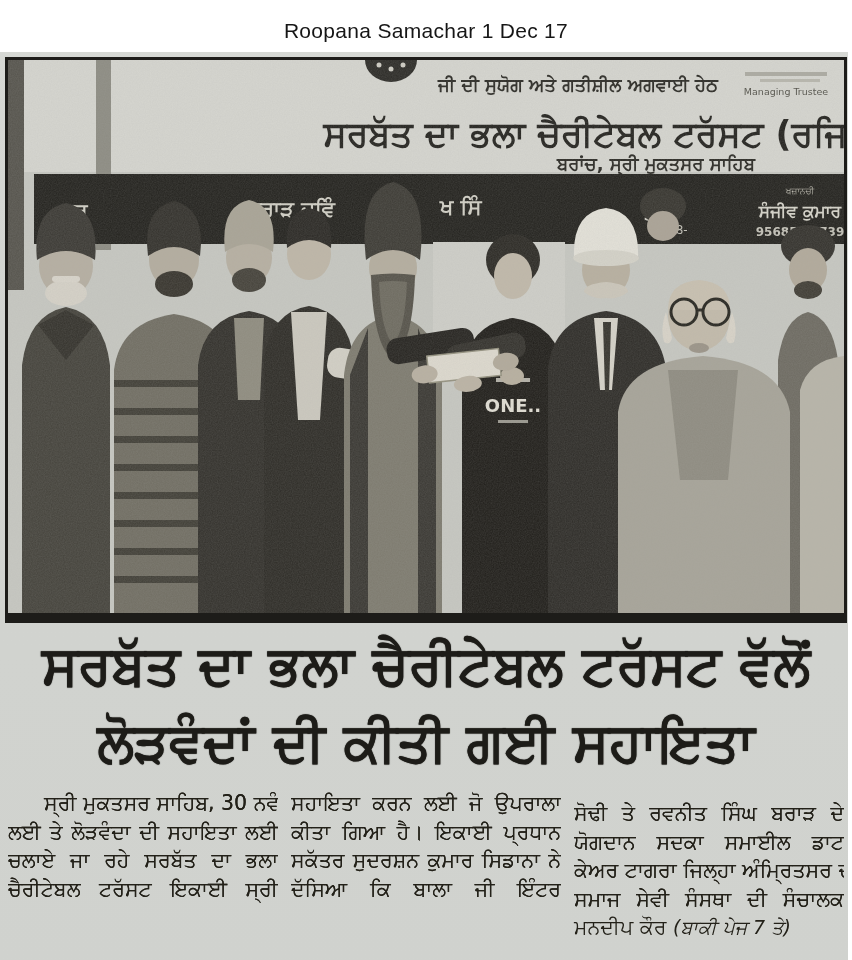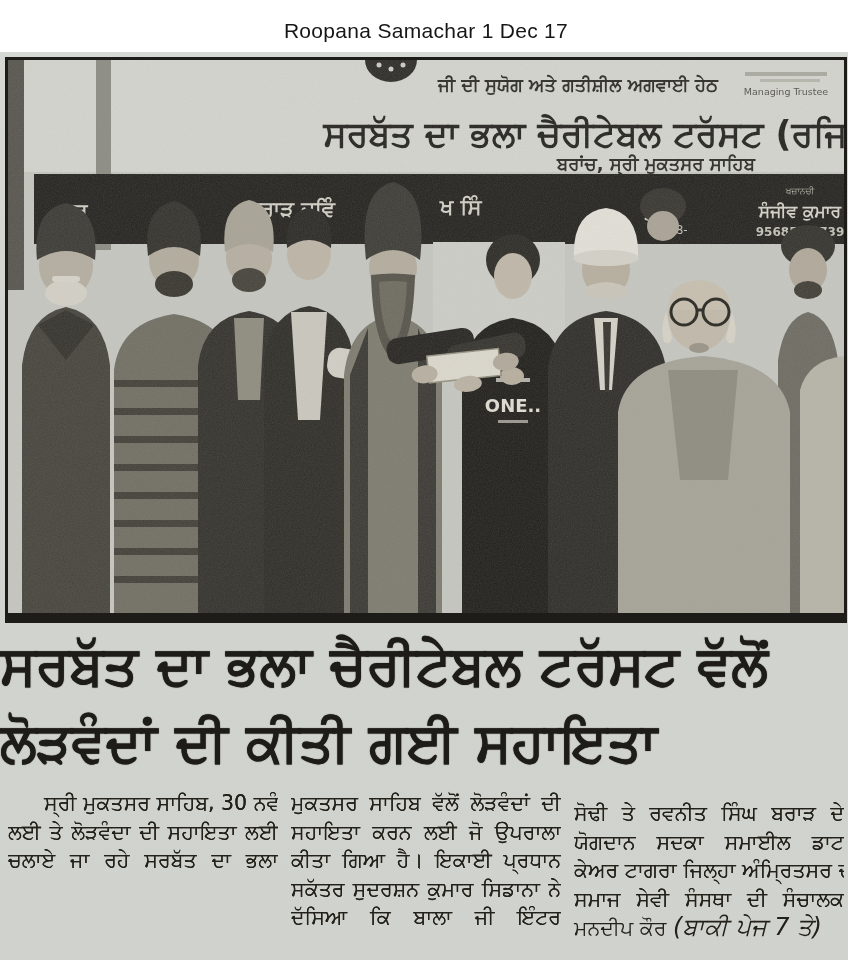--- a/index.html
+++ b/index.html
@@ -9,33 +9,33 @@
   .top-strip{position:absolute;top:0;left:0;width:852px;height:40px;background:#ffffff;}
   .page-title{position:absolute;top:7px;left:0;width:100%;text-align:center;
         font-family:"Liberation Sans",sans-serif;font-size:21px;color:#161616;letter-spacing:.3px;}
   
   .clipping{position:absolute;top:40px;left:0;width:852px;height:920px;background:#d3d5d1;
         background-image:linear-gradient(180deg,#d6d8d4 0%,#d2d4d0 30%,#d0d2ce 100%);}
   .photo{position:absolute;top:8px;left:8px;width:836px;height:560px;background:#c9cac4;
         outline:3px solid #1d1c19;}
   .photo svg{display:block;width:836px;height:560px;}
   
-  .headline{position:absolute;top:575px;left:0;width:852px;text-align:left;color:#1d1c18;}
+  .headline{position:absolute;top:575px;left:0;width:852px;text-align:center;color:#1d1c18;}
   .headline .hl{font-weight:700;font-size:54px;line-height:77px;letter-spacing:0px;
         text-shadow:0 0 1px #1d1c18;}
   
   .columns{position:absolute;top:737px;left:8px;width:836px;display:flex;gap:13px;
         color:#232119;}
   .col{width:270px;font-size:20.5px;line-height:28.5px;}
   .col .line{text-align:justify;text-align-last:justify;white-space:nowrap;overflow:hidden;
         text-shadow:0 0 .5px #232119;}
   .col .line.indent{text-indent:36px;}
   .col3{margin-top:10px;}
   .col .lastline{text-align:left;text-align-last:left;white-space:nowrap;}
-  .lastline .note{font-style:italic;font-size:24px;}
+  .lastline .note{font-style:italic;font-size:19px;}
   .bottom-rule{position:absolute;top:908px;left:0;width:170px;height:3px;background:#35342e;}
 </style>
 </head>
 <body>
 
 <div class="page">
 
   <div class="top-strip">
     <div class="page-title">Roopana Samachar 1 Dec 17</div>
   </div>
@@ -200,23 +200,23 @@
     <div class="headline">
       <div class="hl">ਸਰਬੱਤ ਦਾ ਭਲਾ ਚੈਰੀਟੇਬਲ ਟਰੱਸਟ ਵੱਲੋਂ</div>
       <div class="hl">ਲੋੜਵੰਦਾਂ ਦੀ ਕੀਤੀ ਗਈ ਸਹਾਇਤਾ</div>
     </div>
 
     <div class="columns">
       <div class="col">
         <div class="line indent">ਸ੍ਰੀ ਮੁਕਤਸਰ ਸਾਹਿਬ, 30 ਨਵੰਬਰ</div>
         <div class="line">ਲਈ ਤੇ ਲੋੜਵੰਦਾ ਦੀ ਸਹਾਇਤਾ ਲਈ</div>
         <div class="line">ਚਲਾਏ ਜਾ ਰਹੇ ਸਰਬੱਤ ਦਾ ਭਲਾ</div>
+        <div class="line">ਚੈਰੀਟੇਬਲ ਟਰੱਸਟ ਇਕਾਈ ਸ੍ਰੀ</div>
       </div>
       <div class="col">
-        <div class="line">ਮੁਕਤਸਰ ਸਾਹਿਬ ਵੱਲੋਂ ਲੋੜਵੰਦਾਂ ਦੀ</div>
         <div class="line">ਸਹਾਇਤਾ ਕਰਨ ਲਈ ਜੋ ਉਪਰਾਲਾ</div>
         <div class="line">ਕੀਤਾ ਗਿਆ ਹੈ। ਇਕਾਈ ਪ੍ਰਧਾਨ</div>
         <div class="line">ਸਕੱਤਰ ਸੁਦਰਸ਼ਨ ਕੁਮਾਰ ਸਿਡਾਨਾ ਨੇ</div>
         <div class="line">ਦੱਸਿਆ ਕਿ ਬਾਲਾ ਜੀ ਇੰਟਰ</div>
       </div>
       <div class="col col3">
         <div class="line">ਸੋਢੀ ਤੇ ਰਵਨੀਤ ਸਿੰਘ ਬਰਾੜ ਦੇ</div>
         <div class="line">ਯੋਗਦਾਨ ਸਦਕਾ ਸਮਾਈਲ ਡਾਟ</div>
         <div class="line">ਕੇਅਰ ਟਾਗਰਾ ਜਿਲ੍ਹਾ ਅੰਮ੍ਰਿਤਸਰ ਦੀ</div>
         <div class="line">ਸਮਾਜ ਸੇਵੀ ਸੰਸਥਾ ਦੀ ਸੰਚਾਲਕ</div>

